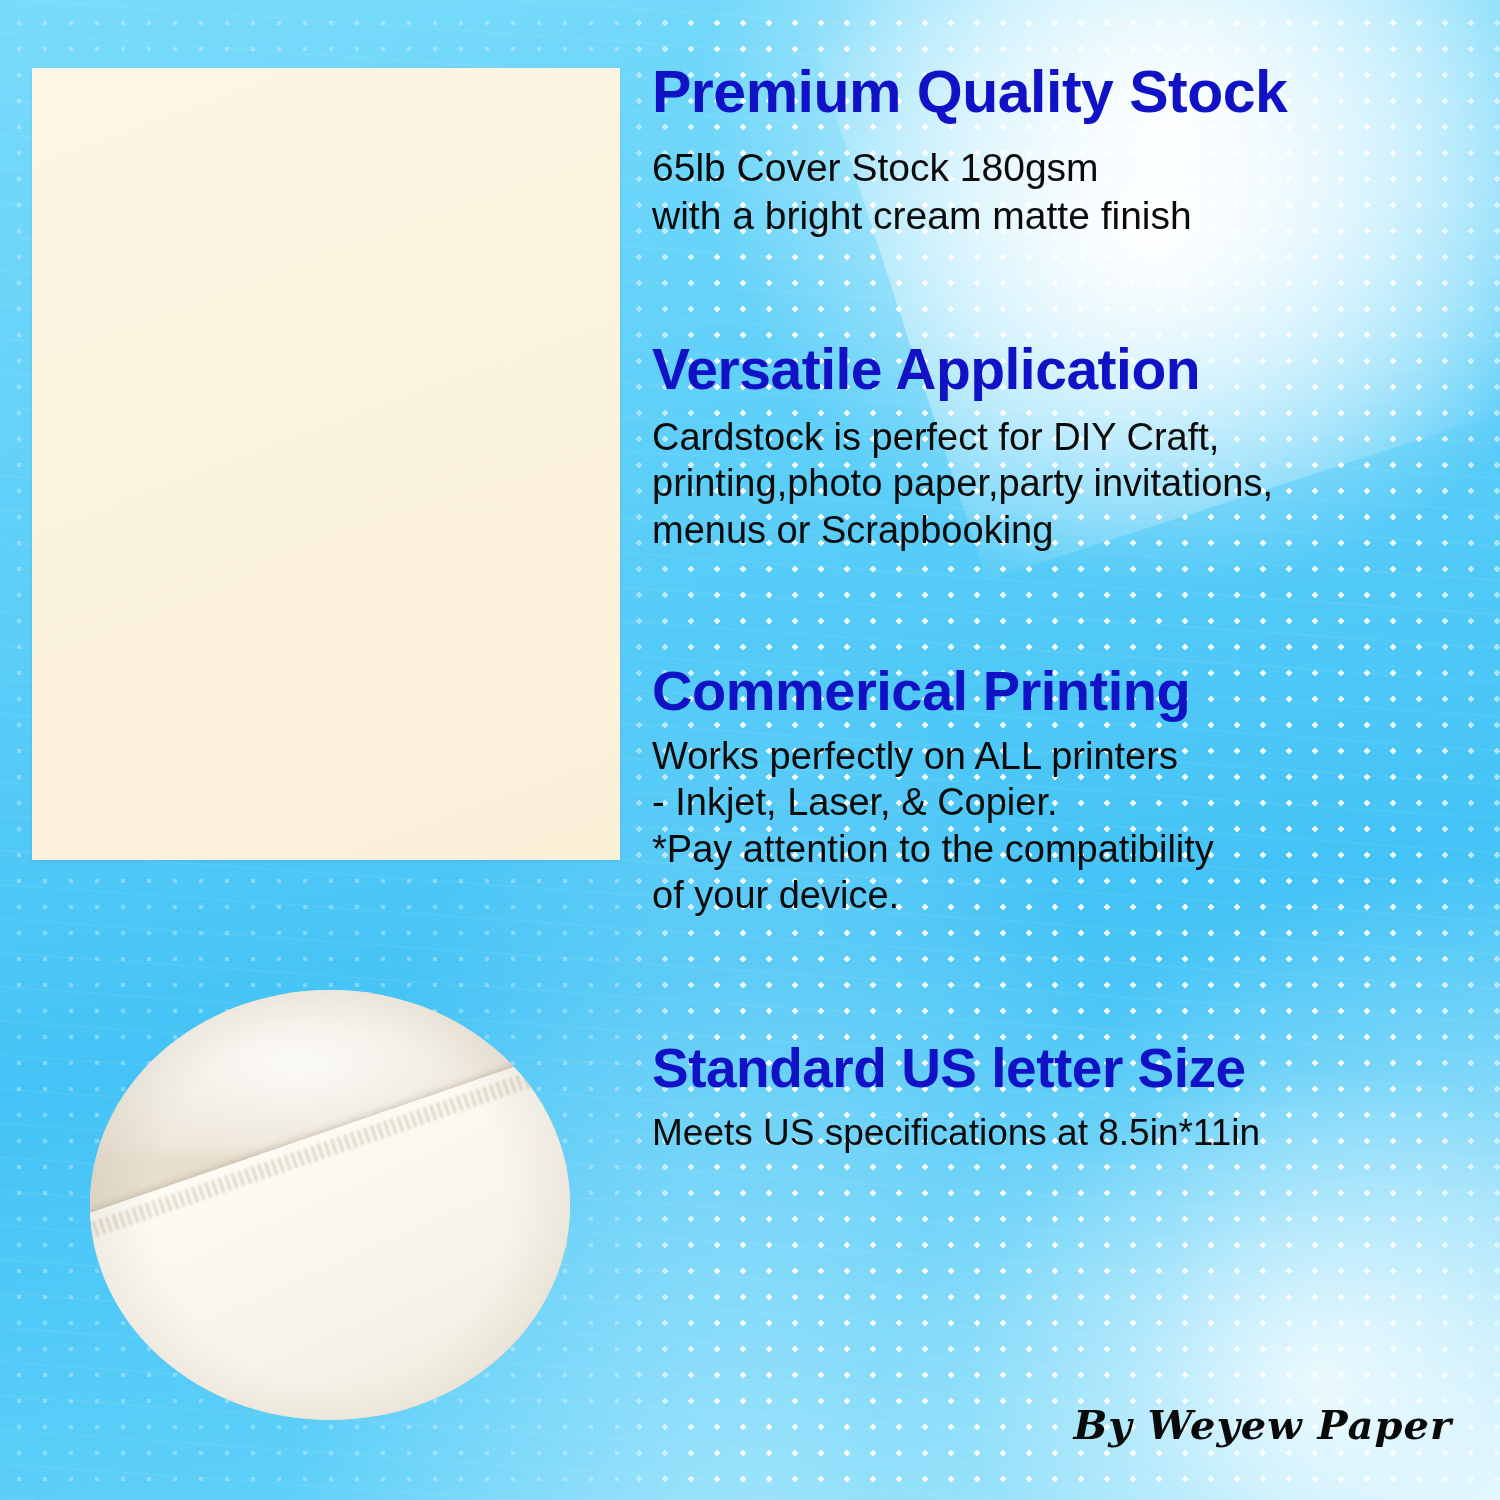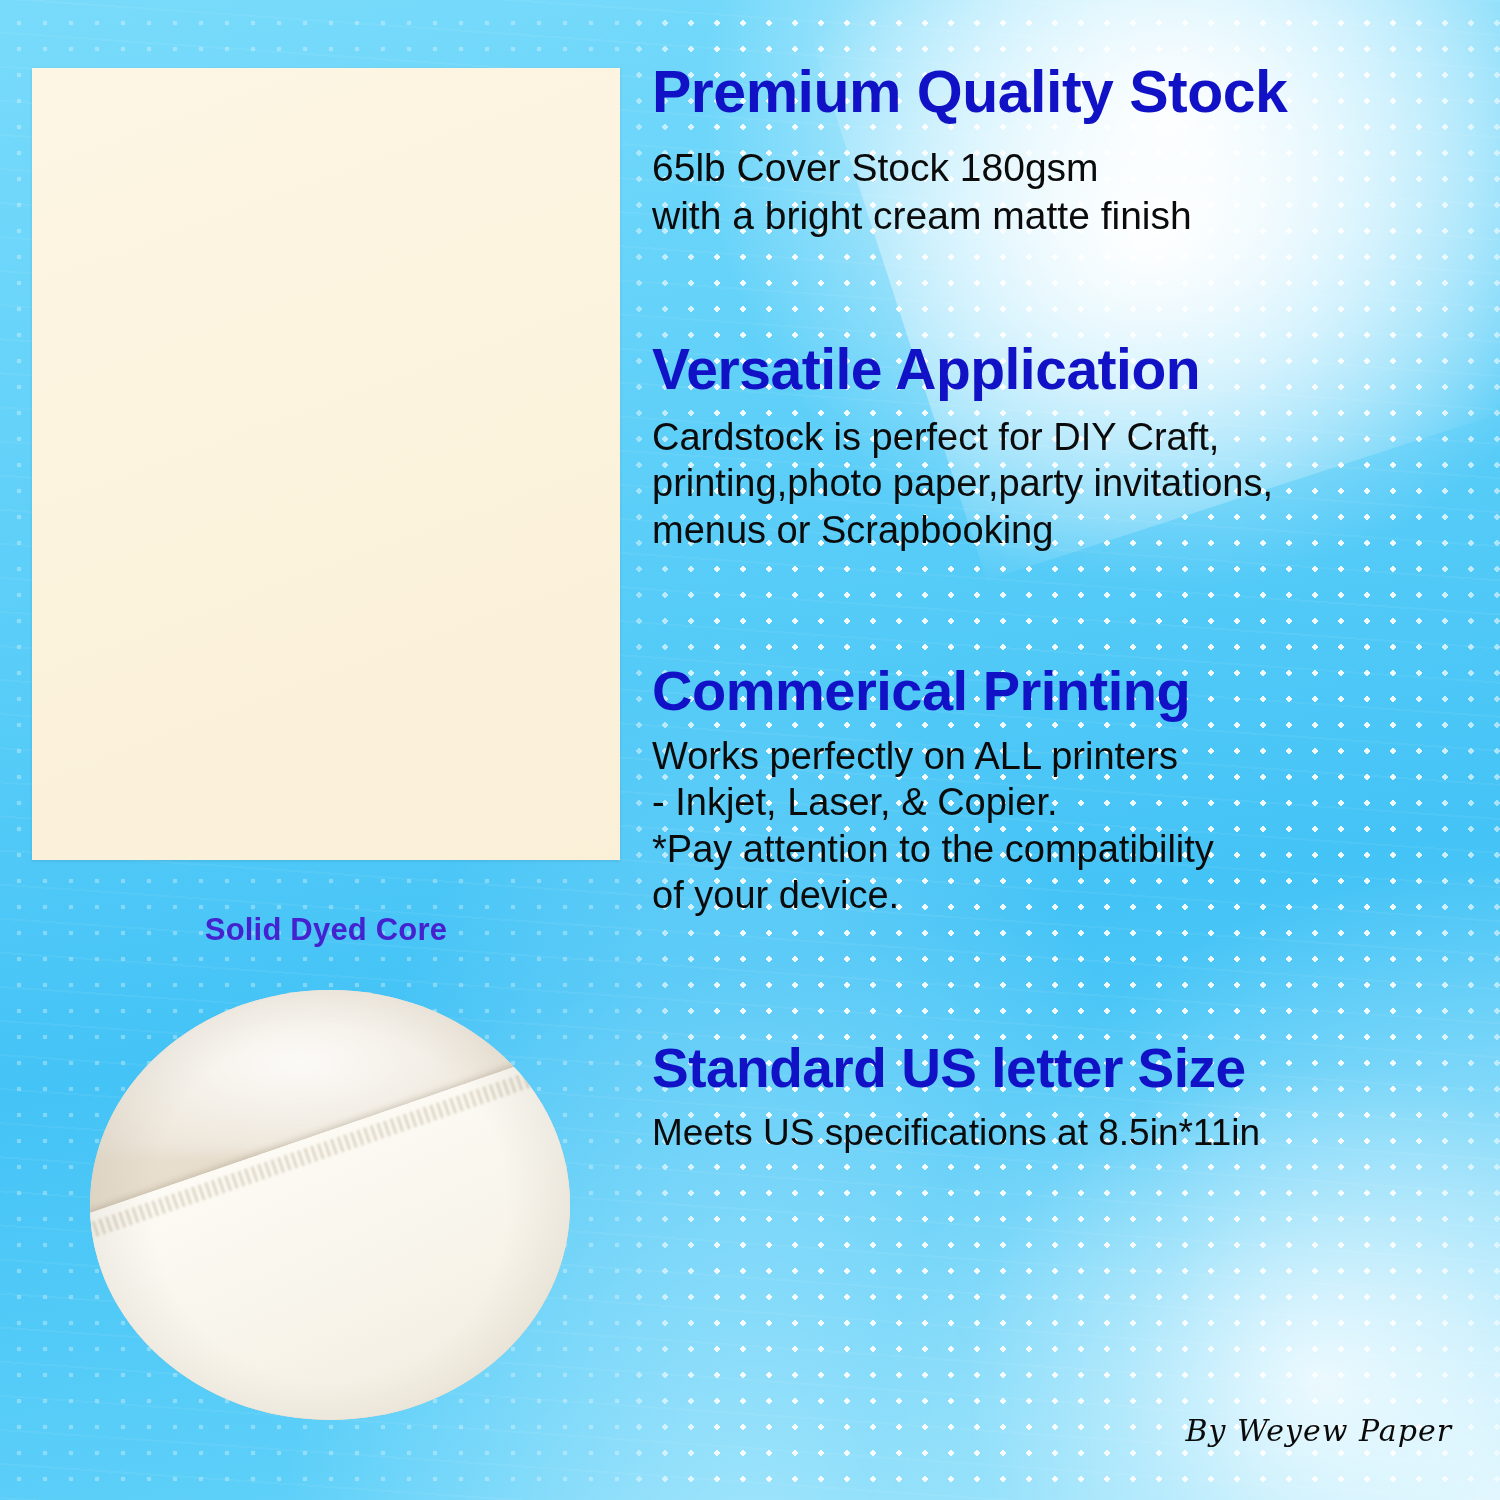--- a/index.html
+++ b/index.html
@@ -174,41 +174,40 @@
   .b4 .body { font-size: 37px; margin-top: 14px; }
 
   .body .line { white-space: nowrap; }
 
   .brand {
     position: absolute;
     right: 48px;
     bottom: 52px;
     font-family: "DejaVu Serif", serif;
     font-style: italic;
-    font-weight: normal;
-    font-size: 30px;
+    font-weight: bold;
+    font-size: 40px;
     color: #0a0a0a;
     letter-spacing: 1px;
   }
 </style>
 </head>
 <body>
 
 <div id="poster">
 
   <div class="bg-base"></div>
   <div class="bg-streaks"></div>
   <div class="bg-dots-left"></div>
   <div class="bg-dots"></div>
   <div class="bg-glow-tr"></div>
   <div class="bg-glow-br"></div>
 
   <div class="paper-swatch"></div>
 
-  <div class="swatch-caption">Solid Dyed Core</div>
 
   <div class="core-photo">
     <div class="upper"></div>
     <div class="soft-top"></div>
     <div class="lower"></div>
     <div class="torn-edge"></div>
     <div class="vignette"></div>
   </div>
 
   <div class="content">

